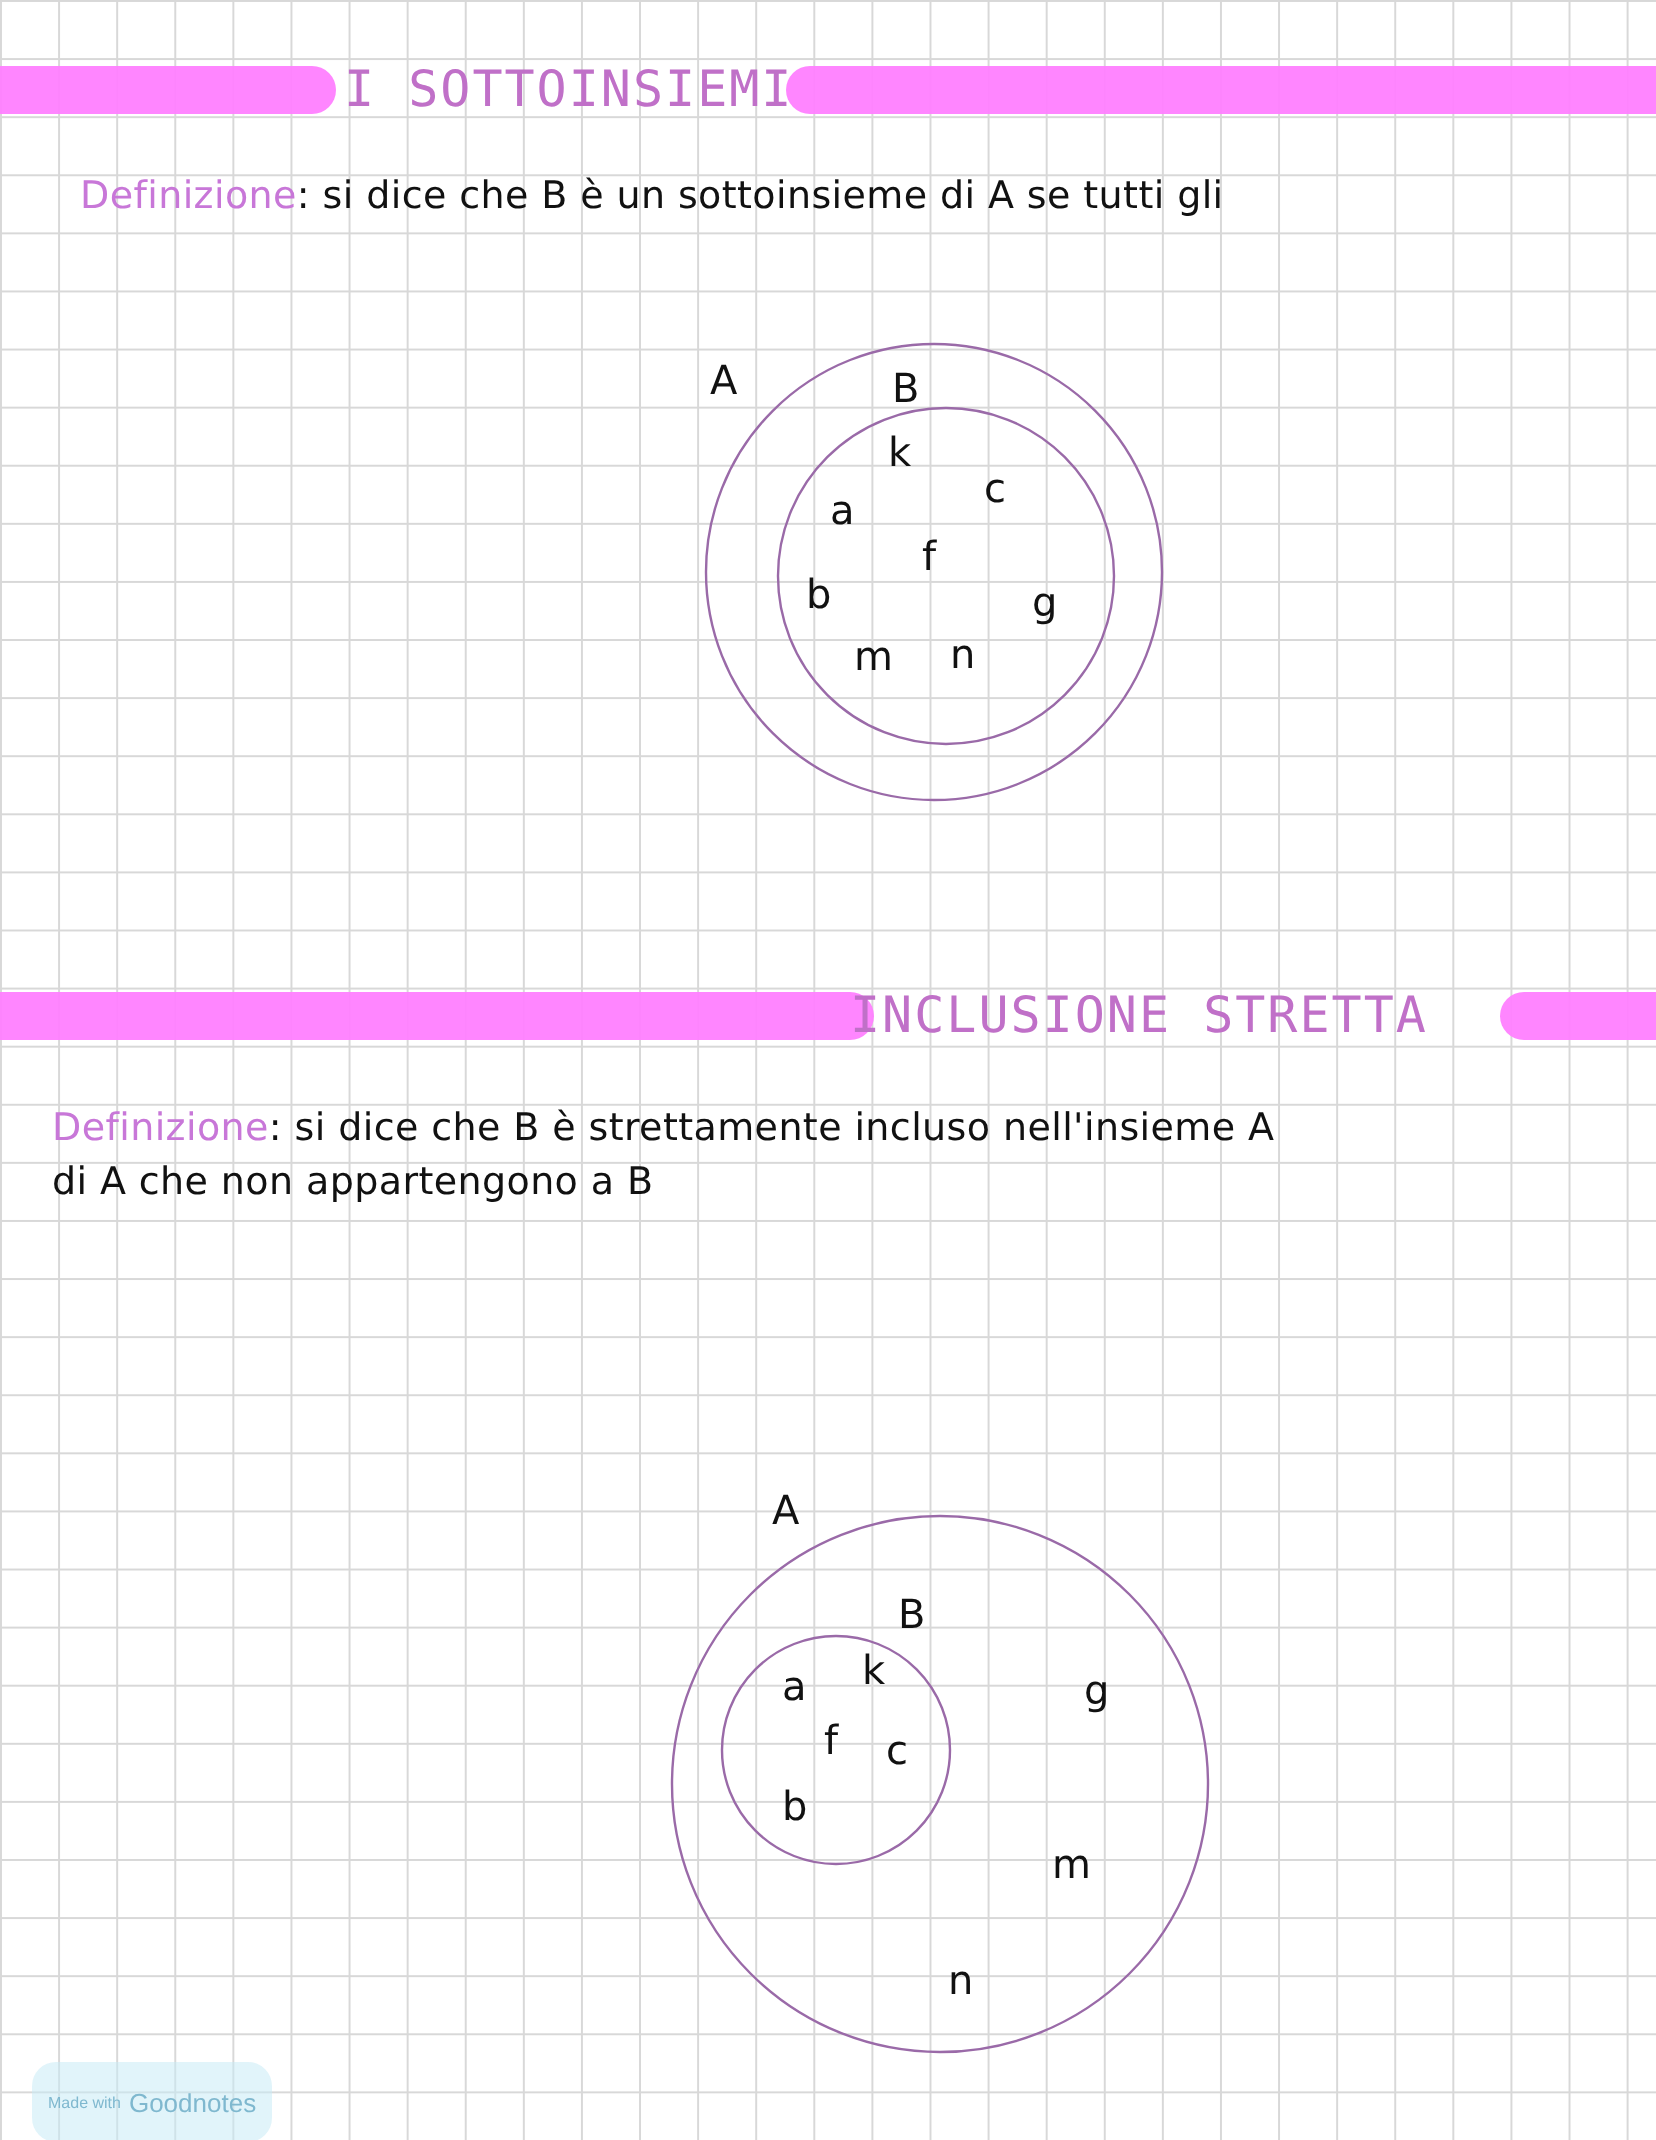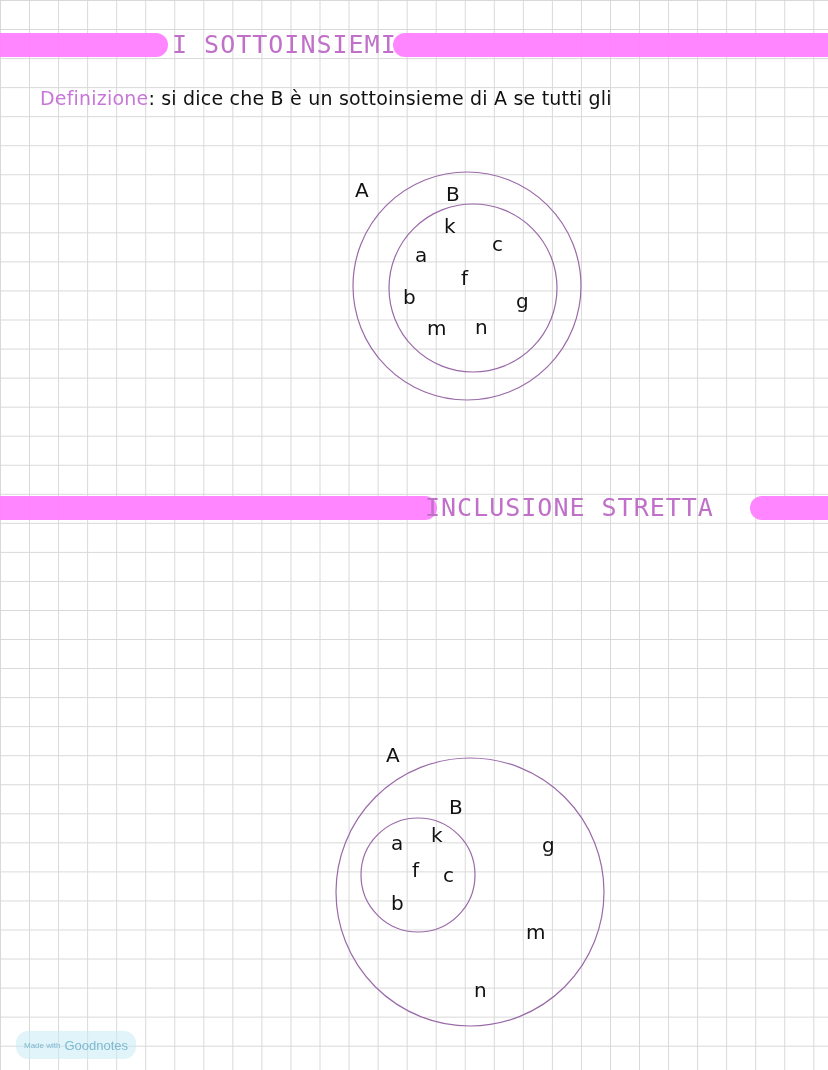--- a/index.html
+++ b/index.html
@@ -33,21 +33,21 @@
   }
   .para .kw { color: #c877d8; }
   .glyph {
     position: absolute; color: #111;
     font-family: "DejaVu Sans", sans-serif;
     font-size: 20px; line-height: 20px;
   }
   svg.diagram { position: absolute; overflow: visible; }
   .watermark {
     position: absolute; left: 16px; top: 1031px;
-    height: 28px; padding: 0 8px; border-radius: 12px;
+    height: 40px; padding: 0 8px; border-radius: 12px;
     background: rgba(200, 235, 245, 0.55);
     color: #7fb8cf; display: flex; align-items: center; gap: 4px;
     font-family: "Liberation Sans", sans-serif;
   }
   .watermark .small { font-size: 8px; }
   .watermark .big { font-size: 13px; }
 </style>
 </head>
 <body>
 
@@ -74,20 +74,22 @@
   <span class="glyph" style="left:516px; top:291px;">g</span>
   <span class="glyph" style="left:427px; top:318px;">m</span>
   <span class="glyph" style="left:475px; top:317px;">n</span>
 </div>
 
 <div class="bar left" style="left:0; top:496px; width:437px;"></div>
 <div class="title" style="left:425px; top:496px;">INCLUSIONE STRETTA</div>
 <div class="bar right" style="left:750px; top:496px; width:78px;"></div>
 
 <div class="para" style="left:26px; top:551px;">
+  <div><span class="kw">Definizione</span><span>: si dice che B è strettamente incluso nell'insieme A</span></div>
+  <div>di A che non appartengono a B</div>
 </div>
 
 <div>
   <svg class="diagram" width="828" height="1070" style="left:0;top:0;pointer-events:none;">
     <circle cx="470" cy="892" r="134" fill="none" stroke="#9a6aa8" stroke-width="1.2"></circle>
     <circle cx="418" cy="875" r="57" fill="none" stroke="#9a6aa8" stroke-width="1.2"></circle>
   </svg>
   <span class="glyph" style="left:386px; top:745px;">A</span>
   <span class="glyph" style="left:449px; top:797px;">B</span>
   <span class="glyph" style="left:391px; top:833px;">a</span>

